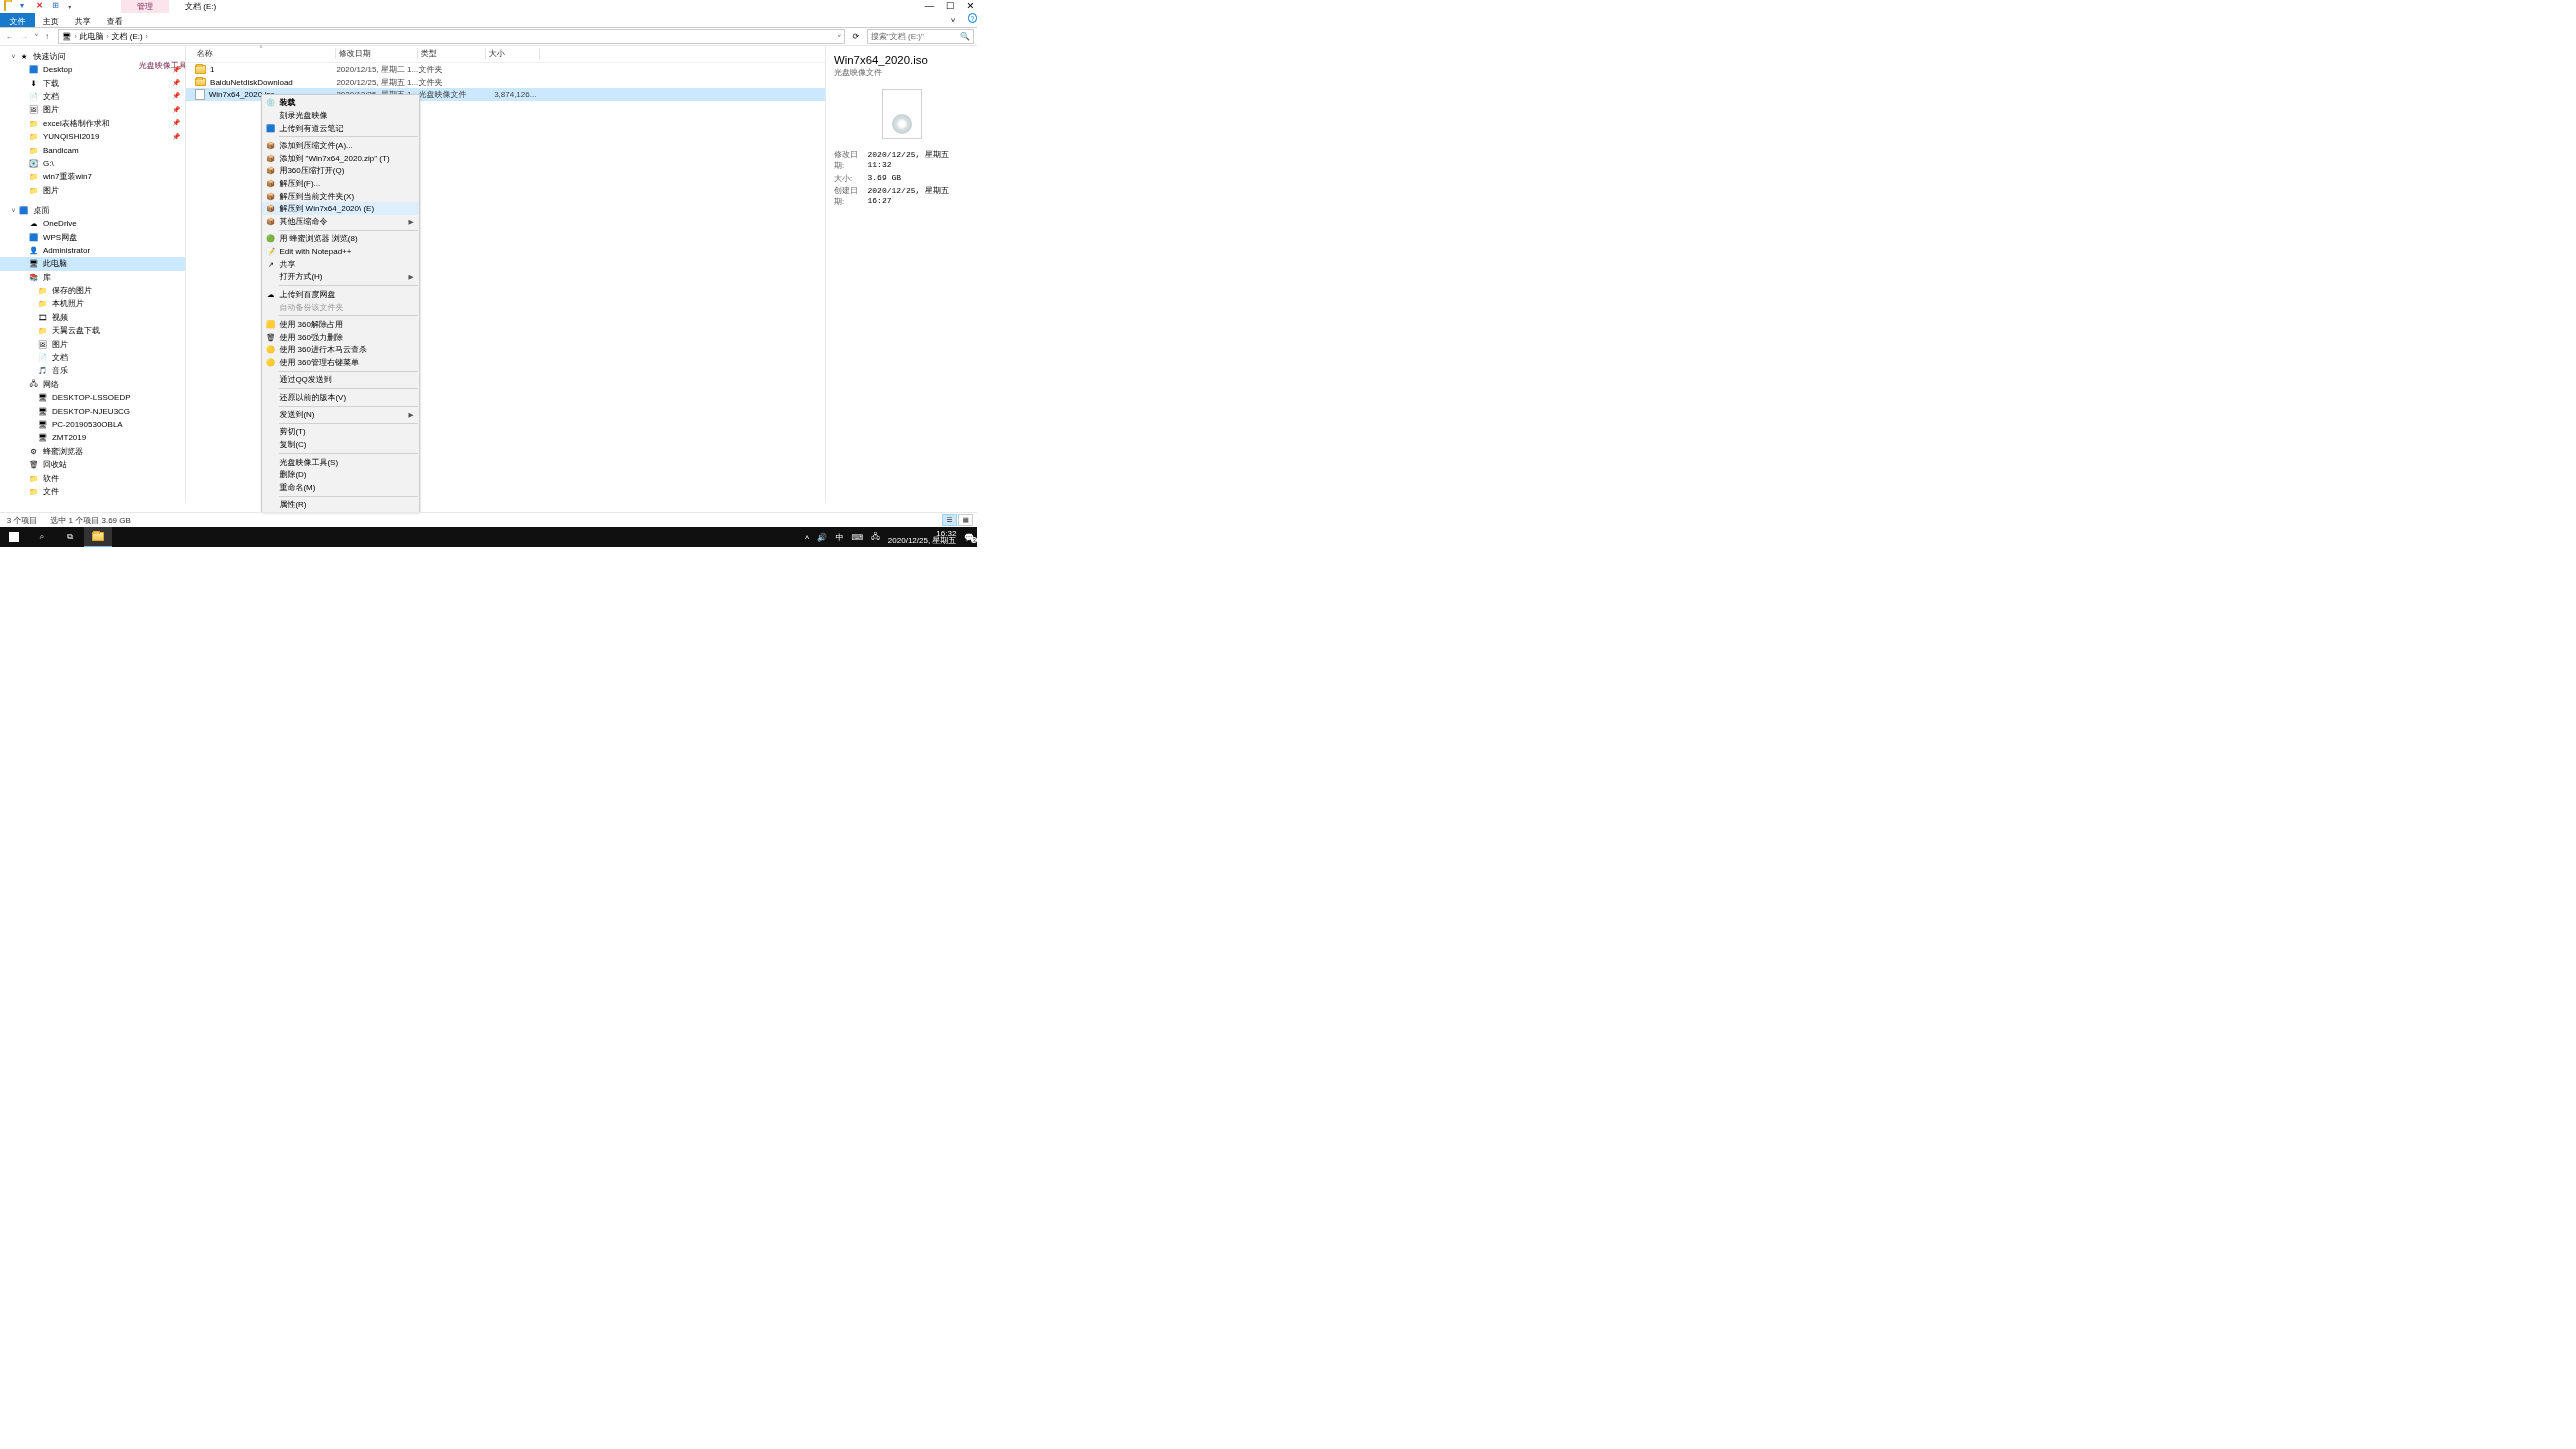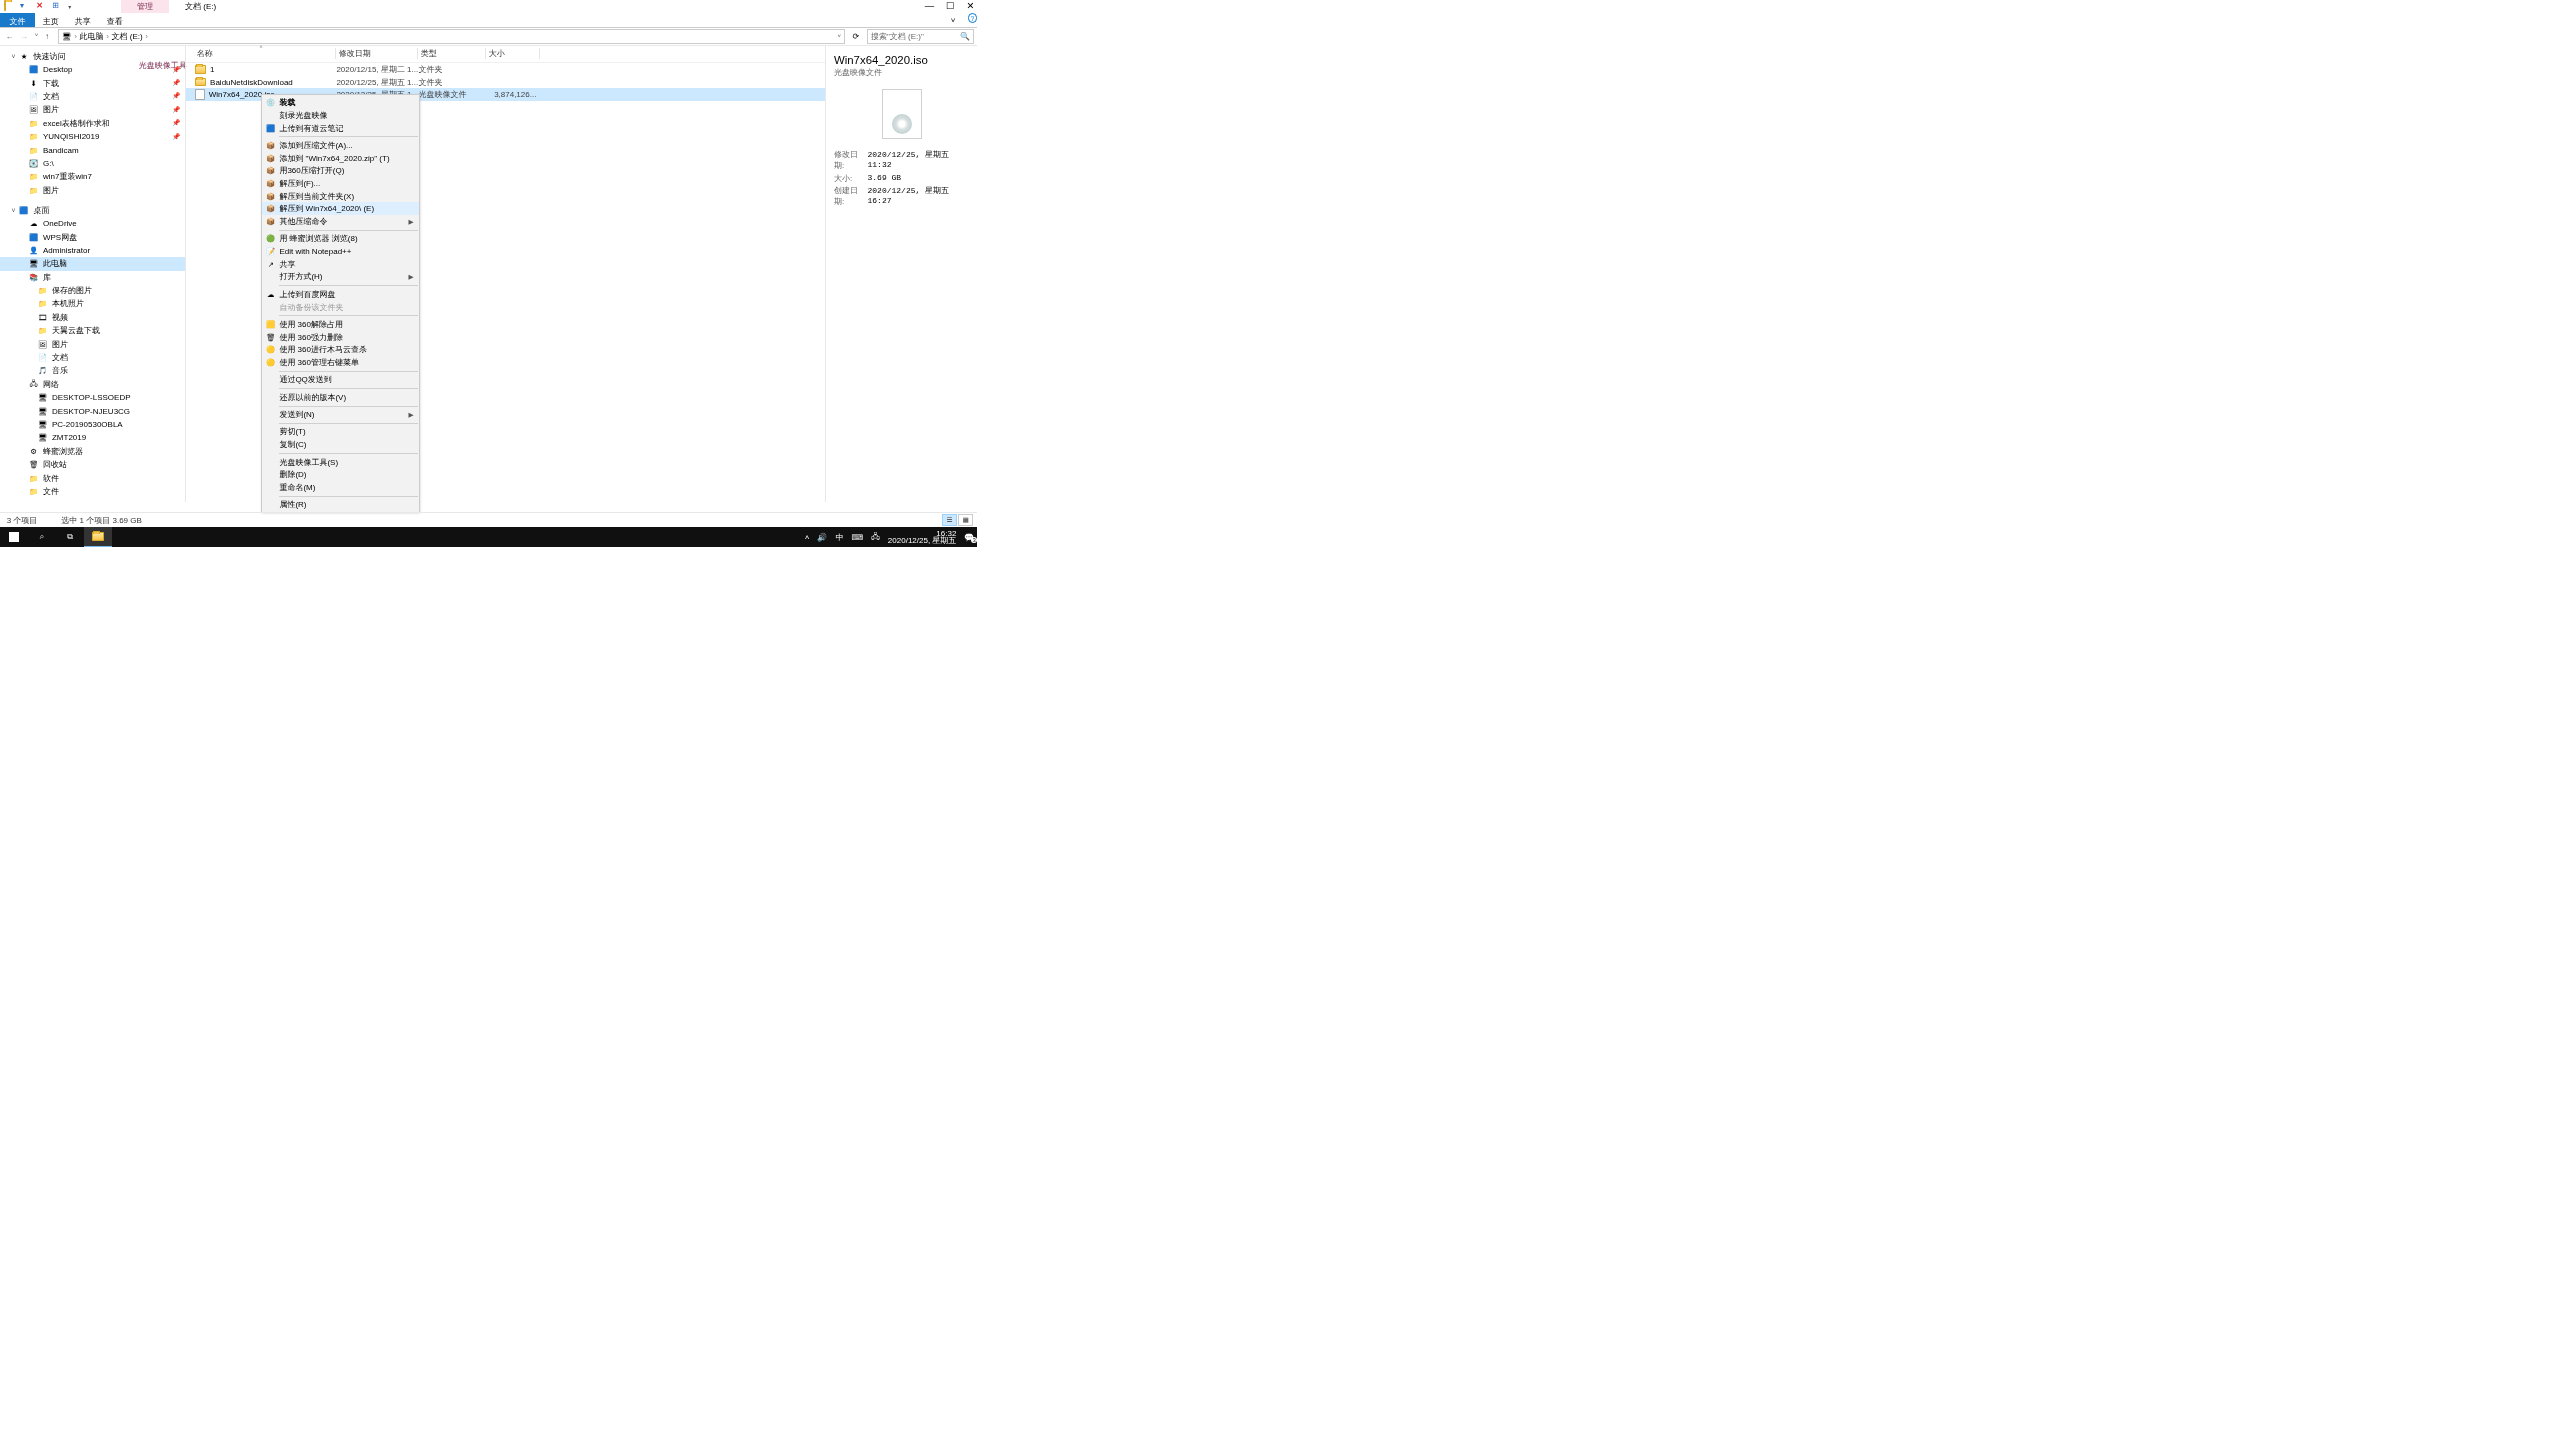--- a/index.html
+++ b/index.html
@@ -57,21 +57,21 @@
   .file-ico { width:9.4px; height:10.7px; background:#fff; border:0.7px solid #aaa; position:relative;}
 
   .details-pane { width:152px; border-left:0.7px solid #e8e8e8; padding:8px;}
   .details-pane .h1 { font-size:11.4px; font-weight:400; margin-bottom:1.3px;}
   .details-pane .sub { color:#666; margin-bottom:5.4px;}
   .doc-thumb { width:40px; height:50px; margin:10.7px auto; border:0.7px solid #d0d0d0; background:#fff; position:relative;}
   .doc-thumb .disc { position:absolute; bottom:4px; left:50%; transform:translateX(-50%); width:20px; height:20px; border-radius:50%; background:radial-gradient(circle,#fff 20%, #d8e0e0 40%, #b8c8c8 90%);}
   .meta-grid { display:grid; grid-template-columns:29.5px 1fr; gap:1.3px 4px; color:#666;}
   .meta-grid .v { color:#000;font-family:Liberation Mono, monospace;}
 
-  .statusbar { position:absolute; bottom:20px; left:0; right:0; height:14.8px; border-top:0.7px solid #e8e8e8; display:flex; align-items:center; padding-left:6.7px; gap:24px; color:#333;}
+  .statusbar { position:absolute; bottom:20px; left:0; right:0; height:14.8px; border-top:0.7px solid #e8e8e8; display:flex; align-items:center; padding-left:6.7px; gap:13px; color:#333;}
   .view-toggles { position:absolute; right:4px; display:flex; gap:1.3px; }
   .view-toggles .vt { width:14.8px; height:12px; border:0.7px solid #ccc; display:flex; align-items:center; justify-content:center; font-size:6.7px;}
   .view-toggles .vt.active { background:#cce8ff; border-color:#99d1ff;}
 
   .taskbar { position:absolute; bottom:0; left:0; right:0; height:20px; background:#101010; color:#fff; display:flex; align-items:center;}
   .taskbar .tb-left { display:flex; align-items:center; height:100%;}
   .taskbar .tb-btn { width:28px; height:100%; display:flex; align-items:center; justify-content:center;}
   .taskbar .tb-btn.active { background:#333; border-bottom:1.3px solid #76b9ed;}
   .win-logo { display:grid; grid-template-columns:4.7px 4.7px; grid-template-rows:4.7px 4.7px; gap:0.7px;}
   .win-logo span { background:#fff;}

